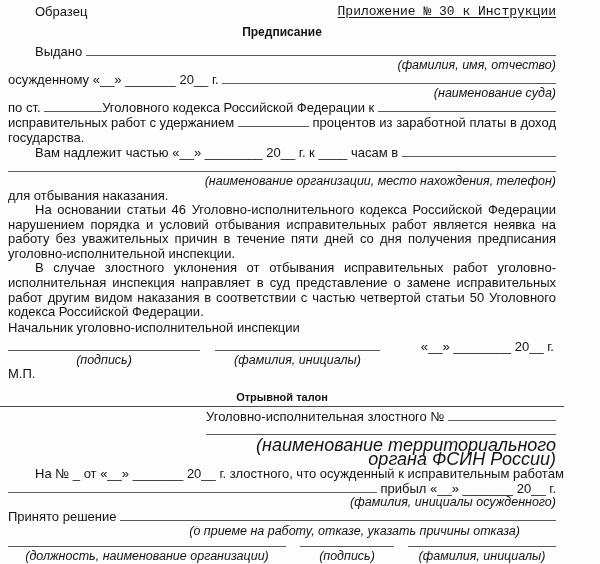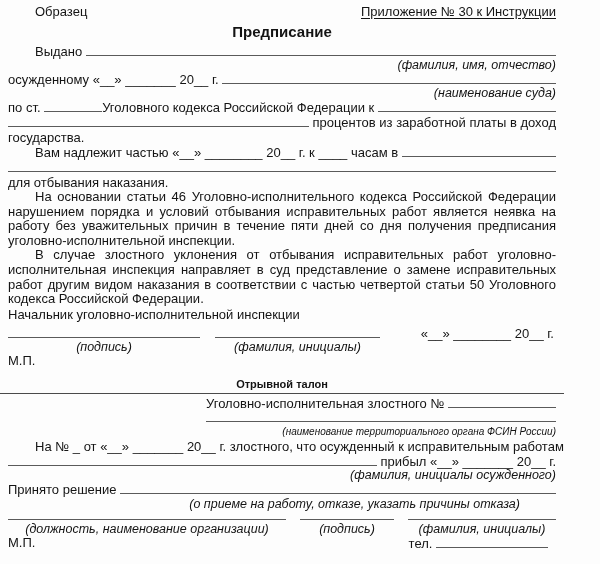--- a/index.html
+++ b/index.html
@@ -7,33 +7,33 @@
   body {
     background: #fdfdfd;
     color: #141414;
     font-family: "Liberation Sans", "DejaVu Sans", sans-serif;
     font-size: 13px;
   }
   .page { padding: 4px 8px 0 8px; width: 564px; border-radius: 6px; }
 
   .hdr { display: flex; justify-content: space-between; align-items: flex-start; line-height: 16px; margin-bottom: 4px; }
   .hdr .sample { margin-left: 27px; }
-  .hdr .appendix { text-decoration: underline; text-underline-offset: 2px; }
+  .hdr .appendix { text-decoration: underline; text-underline-offset: 2px; font-family: Liberation Mono, monospace; }
 
-  .title { text-align: center; font-weight: bold; font-size: 15px; line-height: 16px; margin-bottom: 4px; }
+  .title { text-align: center; font-weight: bold; font-size: 12px; line-height: 16px; margin-bottom: 4px; }
   .title2 { text-align: center; font-weight: bold; font-size: 11px; line-height: 16px; }
 
   .row { display: flex; line-height: 15px; min-height: 15px; }
   .row .t { white-space: pre; }
   .fill { flex: 1 1 auto; border-bottom: 1px solid #5a5a5a; margin-bottom: 3px; min-width: 14px; }
   .bfix { flex: 0 0 auto; border-bottom: 1px solid #5a5a5a; margin-bottom: 3px; }
 
   .cap { font-style: italic; font-size: 12.5px; line-height: 13px; text-align: right; }
   .cap-court { margin-left: 208px; }
-  .cap-terr { margin-left: 198px; font-size: 10px; line-height: 14px; }
+  .cap-terr { margin-left: 198px; font-size: 18px; line-height: 14px; }
   .cap-decision { margin-right: 36px; line-height: 14px; }
 
   .indent { padding-left: 27px; }
   .para { text-align: justify; text-indent: 27px; line-height: 14.6px; }
 
   .sigrow { display: flex; line-height: 15px; margin-top: 4px; }
   .sig1 { flex: 0 0 192px; }
   .siggap { flex: 0 0 15px; }
   .sig2 { flex: 0 0 165px; }
   .sigdate { margin-left: auto; white-space: pre; padding-right: 2px; }
@@ -89,34 +89,36 @@
   <div class="cap cap-court">(наименование суда)</div>
 
   <div class="row">
     <span class="t">по ст. </span>
     <div class="bfix" style="width:58px;"></div>
     <span class="t">Уголовного кодекса Российской Федерации к </span>
     <div class="fill"></div>
   </div>
 
   <div class="row">
+    <span class="t">исправительных работ с удержанием </span>
     <div class="fill"></div>
     <span class="t"> процентов из заработной платы в доход</span>
   </div>
   <div class="row">
     <span class="t">государства.</span>
   </div>
 
   <div class="row indent">
     <span class="t">Вам надлежит частью «__» ________ 20__ г. к ____ часам в </span>
     <div class="fill"></div>
   </div>
   <div class="row" style="height:13px;">
     <div class="fill"></div>
   </div>
+  <div class="cap">(наименование организации, место нахождения, телефон)</div>
 
   <div class="row">
     <span class="t">для отбывания наказания.</span>
   </div>
 
   <div class="para">На основании статьи 46 Уголовно-исполнительного кодекса Российской Федерации нарушением порядка и условий отбывания исправительных работ является неявка на работу без уважительных причин в течение пяти дней со дня получения предписания уголовно-исполнительной инспекции.</div>
   <div class="para">В случае злостного уклонения от отбывания исправительных работ уголовно-исполнительная инспекция направляет в суд представление о замене исправительных работ другим видом наказания в соответствии с частью четвертой статьи 50 Уголовного кодекса Российской Федерации.</div>
 
   <div class="row">
     <span class="t">Начальник уголовно-исполнительной инспекции</span>

